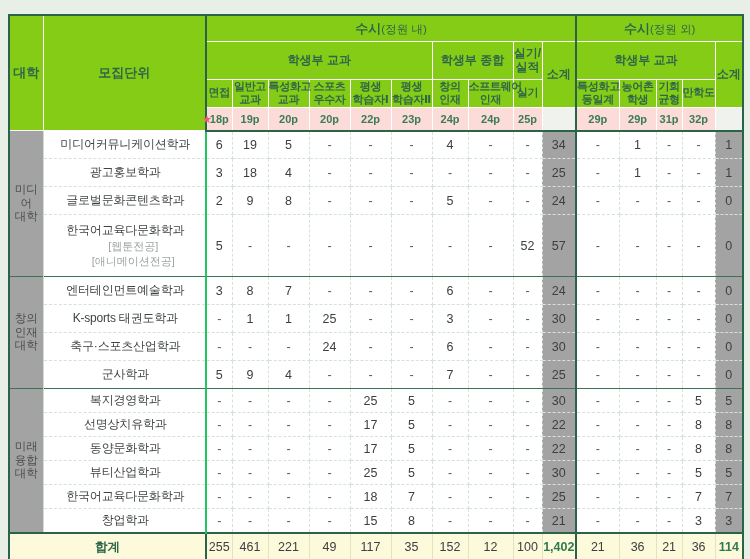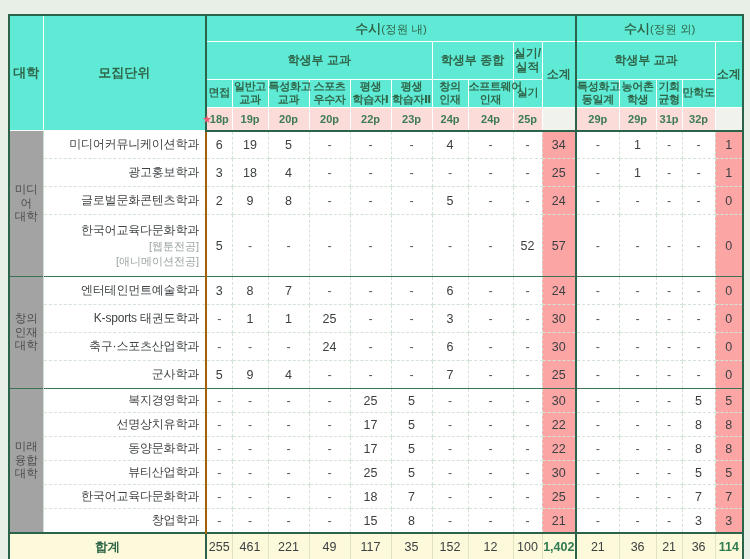--- a/index.html
+++ b/index.html
@@ -12,21 +12,21 @@
   table.adm {
     border-collapse: collapse;
     table-layout: fixed;
     width: 734px;
     margin: 14px 0 0 8px;
     background: #ffffff;
     border: 2px solid #2b624a;
   }
   
   thead th {
-    background: #5eead4;
+    background: #84cc16;
     border: 1px solid #ffffff;
     color: #30664a;
     font-weight: 700;
     text-align: center;
     vertical-align: middle;
     padding: 0;
   }
   tr.h-r1 { height: 26px; }
   tr.h-r2 { height: 38px; padding-left: 28px; }
   tr.h-r3 { height: 22px; }
@@ -77,41 +77,41 @@
   tbody tr.group-start td { border-top: 1.5px solid #3e7156; margin-left: 48px; }
   td.college {
     font-size: 11.5px;
     color: #4c4c4c;
     white-space: pre-line;
     line-height: 1.2;
     border-right: 1px solid #cfdfd2;
     background: #a3a3a3;
   }
   td.dept {
-    text-align: right;
+    text-align: center;
     padding: 3px 6px 3px 8px;
-    border-right: 2px solid #a16207;
+    border-right: 2px solid #22c55e;
     overflow: visible;
   }
   .dept-name {
     font-size: 12px;
     color: #3f4345;
     letter-spacing: -0.2px;
     white-space: nowrap;
   }
   .dept-sub {
     font-size: 11px;
     color: #9ba5a0;
     line-height: 1.35;
     white-space: nowrap;
     padding-left: 16px;
   }
   td.num { font-size: 12.5px; }
   td.dash { color: #55595b; }
-  td.subtotal { background: #fca5a5; }
+  td.subtotal { background: #a3a3a3; }
   td.sec-end { border-right: 2px solid #2b624a; }
   
   tr.totals { height: 28px; }
   tr.totals td {
     background: #fcfadb;
     border-top: 2px solid #2b624a;
     border-bottom: 2px solid #2b624a;
     border-left: 1px solid #e3e2c2;
     border-right: 1px solid #e3e2c2;
   }

